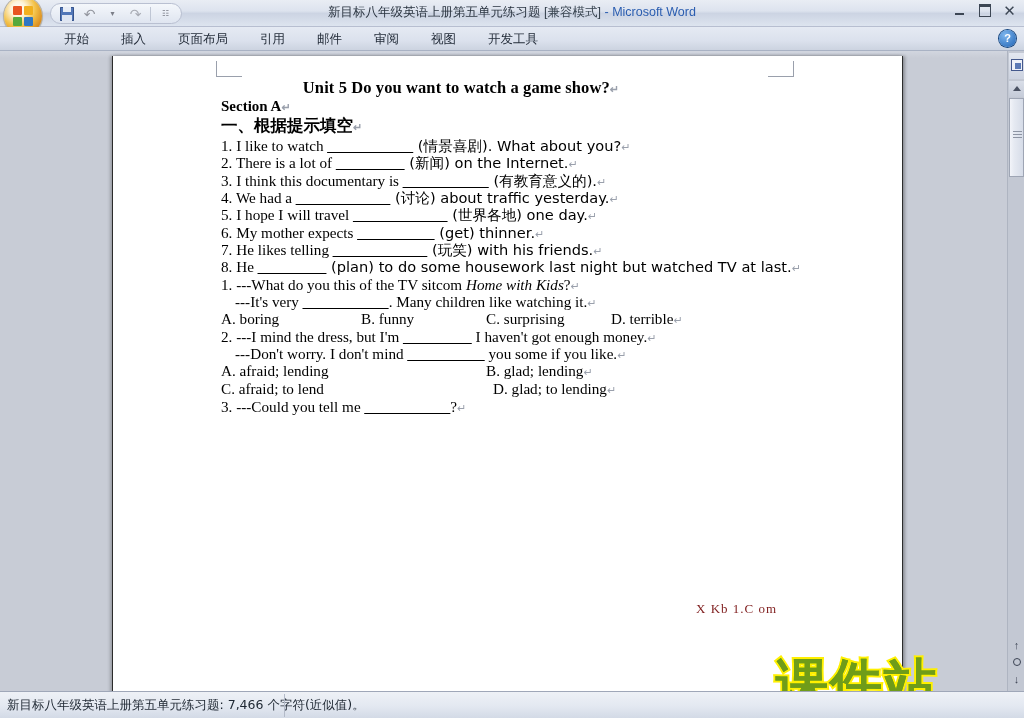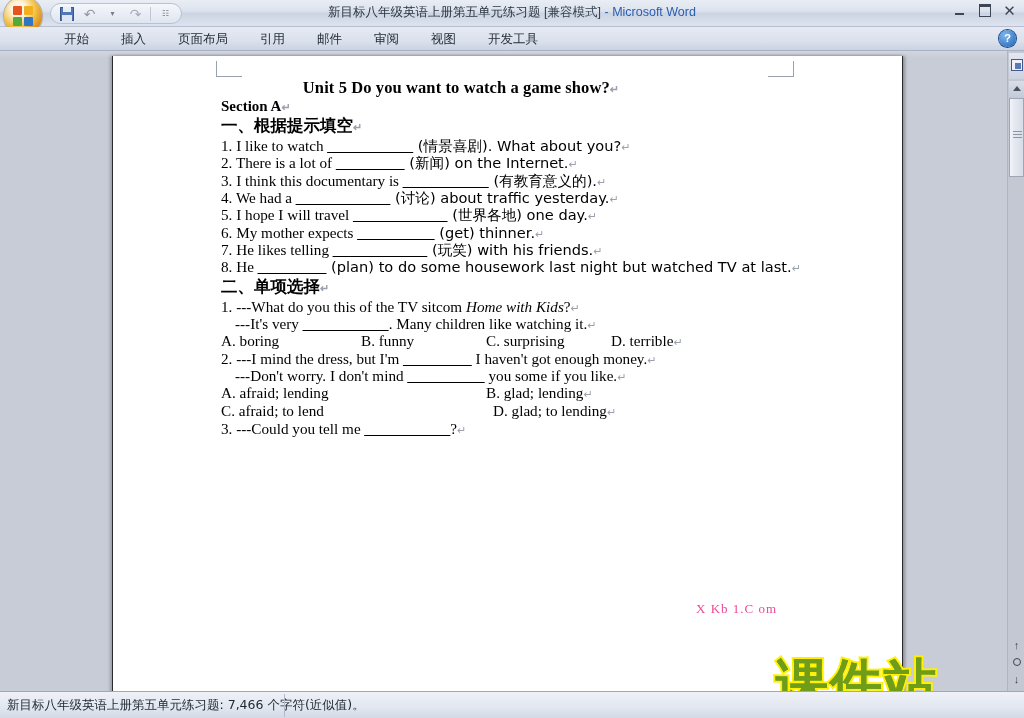--- a/index.html
+++ b/index.html
@@ -143,21 +143,21 @@
   .ln .cn { font-family: "DejaVu Sans", "Liberation Sans", sans-serif; font-size: 14.6px; text-align: center; }
   .blank { text-decoration: underline; letter-spacing: 1px; }
   .ital { font-style: italic; }
   .opts { display: block; font-size: 15.2px; margin-bottom: 13px; position: relative; }
   .opts span.o { display: inline-block; }
   .indent1 { padding-left: 14px; }
 
   
   .docwm {
     position: absolute; left: 583px; top: 545px;
-    font-size: 13px; color: #ec4899; letter-spacing: 1px;
+    font-size: 13px; color: #7f1d1d; letter-spacing: 1px;
     font-family: "Liberation Serif", serif;
   }
 
   
   .site-wm {
     position: absolute; left: 772px; top: 598px; width: 252px; height: 92px;
     pointer-events: none;
   }
   .wm-cn {
     position: absolute; left: 4px; top: 0px;
@@ -331,21 +331,20 @@
         <p class="ln"><span>4.</span> <span>We had a </span><span class="blank">___________</span><span class="cn"> (讨论) about traffic yesterday.</span><span class="pilcrow">↵</span></p>
 
         <p class="ln"><span>5.</span> <span>I hope I will travel </span><span class="blank">___________</span><span class="cn"> (世界各地) one day.</span><span class="pilcrow">↵</span></p>
 
         <p class="ln"><span>6.</span> <span>My mother expects </span><span class="blank">_________</span><span class="cn"> (get) thinner.</span><span class="pilcrow">↵</span></p>
 
         <p class="ln"><span>7.</span> <span>He likes telling </span><span class="blank">___________</span><span class="cn"> (玩笑) with his friends.</span><span class="pilcrow">↵</span></p>
 
         <p class="ln"><span>8.</span> <span>He </span><span class="blank">________</span><span class="cn"> (plan) to do some housework last night but watched TV at last.</span><span class="pilcrow">↵</span></p>
 
-        <p class="ln-head-cn"><span>二、单项选择</span><span class="pilcrow">↵</span></p>
 
         <p class="ln"><span>1.</span> <span>---What do you this of the TV sitcom </span><span class="ital">Home with Kids</span><span>?</span><span class="pilcrow">↵</span></p>
 
         <p class="ln indent1"><span>---It's very </span><span class="blank">__________</span><span>. Many children like watching it.</span><span class="pilcrow">↵</span></p>
 
         <p class="opts"><span class="o" style="width:140px">A. boring</span><span class="o" style="width:125px">B. funny</span><span class="o" style="width:125px">C. surprising</span><span class="o">D. terrible</span><span class="pilcrow">↵</span></p>
 
         <p class="ln"><span>2.</span> <span>---I mind the dress, but I'm </span><span class="blank">________</span><span> I haven't got enough money.</span><span class="pilcrow">↵</span></p>
 
         <p class="ln indent1"><span>---Don't worry. I don't mind </span><span class="blank">_________</span><span> you some if you like.</span><span class="pilcrow">↵</span></p>

